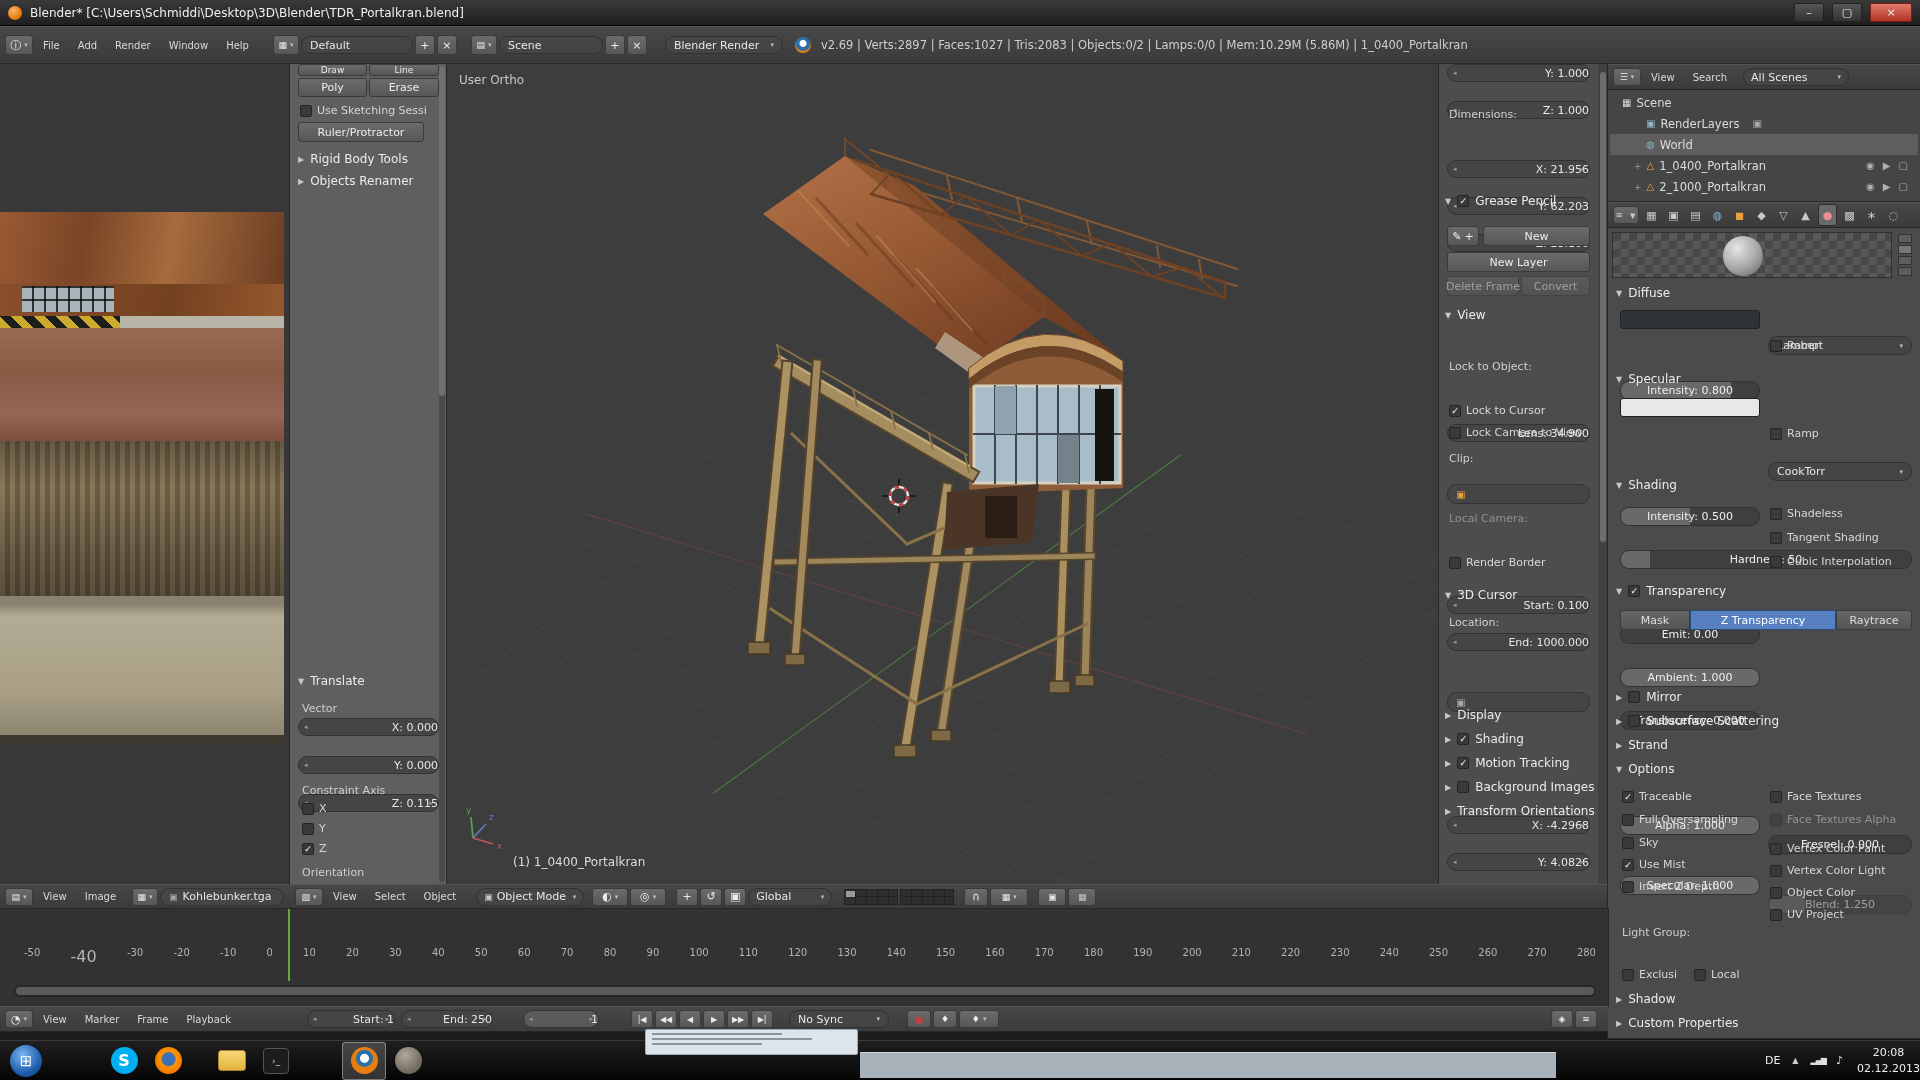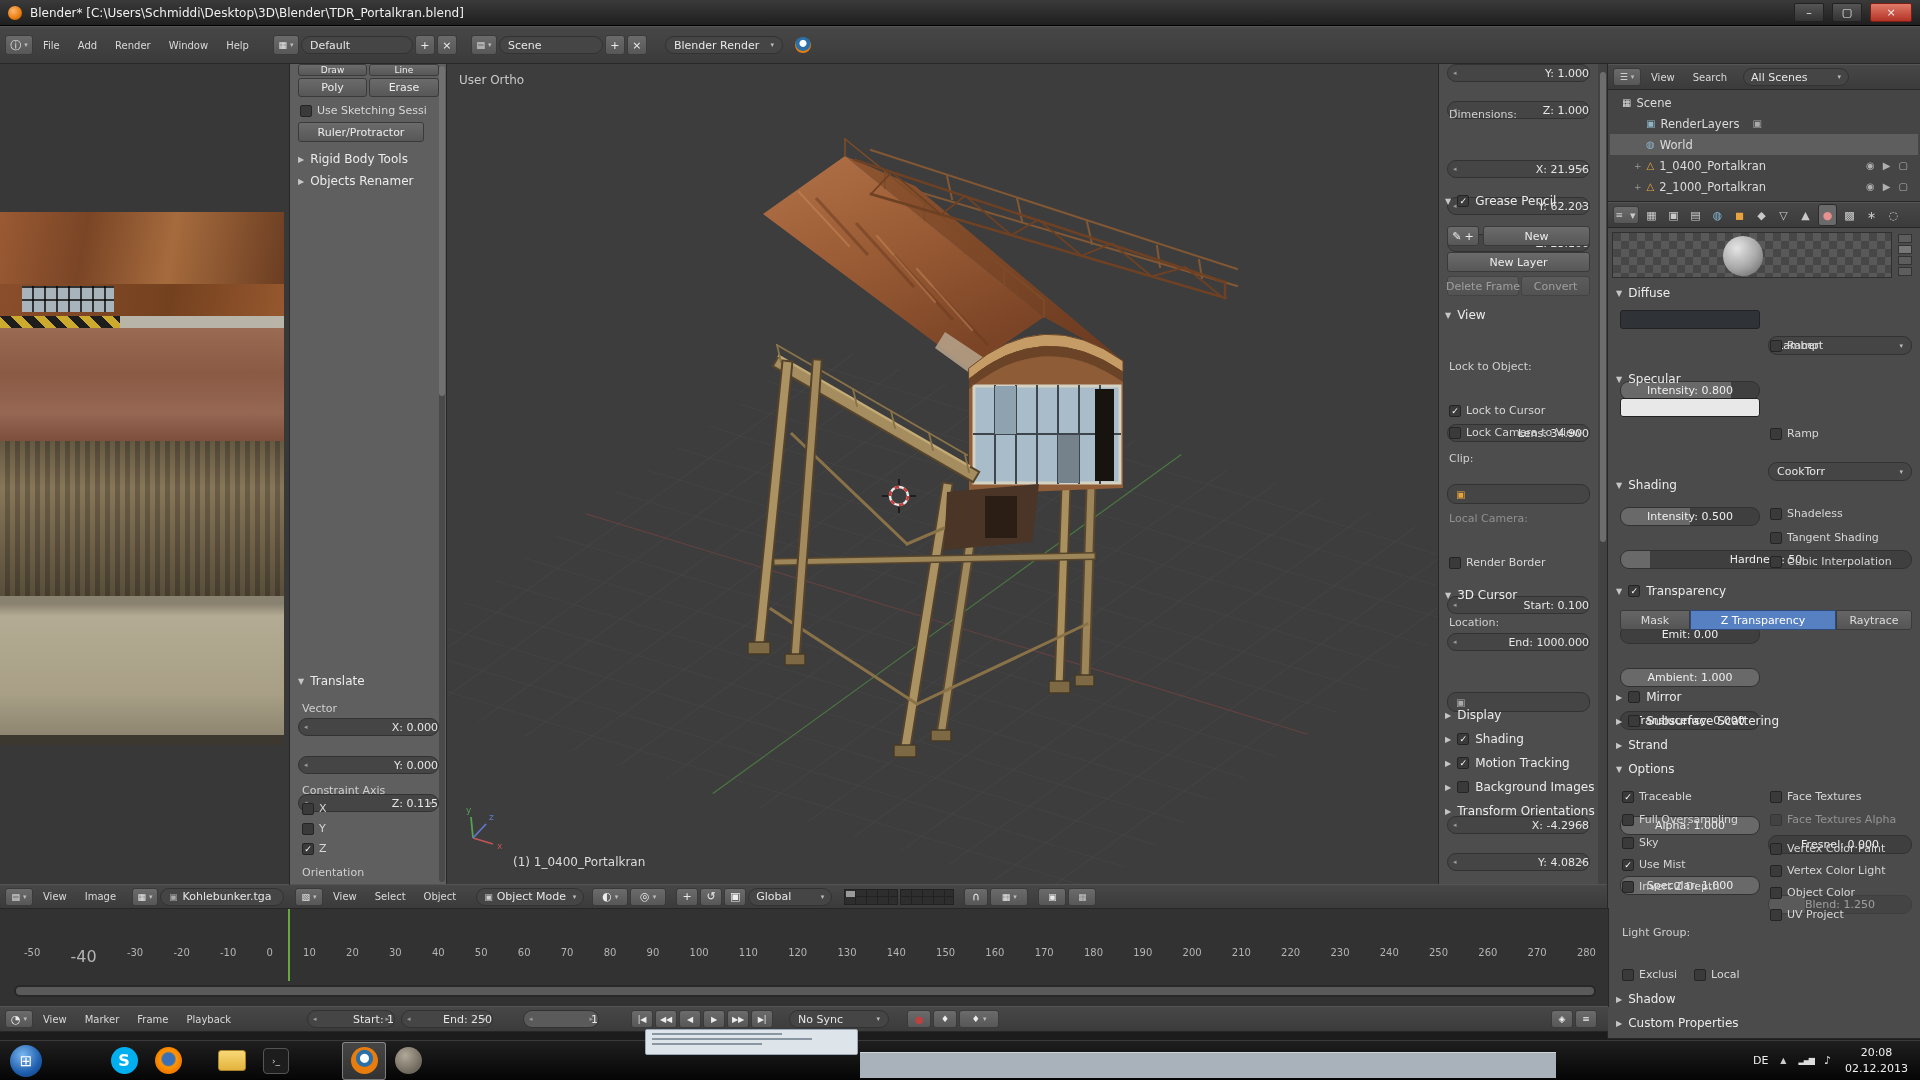--- a/index.html
+++ b/index.html
@@ -81,20 +81,21 @@
     <div class="fld lft" style="width:104px">
         <span>Scene</span>
       </div>
     <div class="btn" style="width:20px">+</div>
     <div class="btn" style="width:20px">×</div>
     <div class="fld dd" style="width:118px;margin-left:16px;display:flex;justify-content:space-between;padding:0 8px">
         <span>Blender Render</span>
         <span class="car">▾</span>
       </div>
     <span class="ico" style="width:16px;height:16px;margin-left:10px;border-radius:50%;background:radial-gradient(circle at 50% 40%,#fff 0 3px,#2b6fa8 4px 7px,#e87d0d 8px)"></span>
+    <span style="font-size:11.5px;color:#cfcfcf;margin-left:8px">v2.69 | Verts:2897 | Faces:1027 | Tris:2083 | Objects:0/2 | Lamps:0/0 | Mem:10.29M (5.86M) | 1_0400_Portalkran</span>
   </div>
 
   <div class="a reg" style="left:0;top:64px;width:290px;height:820px;background:#383838;overflow:hidden">
     <div class="a" style="left:0;top:148px;width:284px;height:72px;background:linear-gradient(100deg,#9a5a33,#7a4526 30%,#a66b3d 60%,#6b3d22);"></div>
     <div class="a" style="left:0;top:220px;width:284px;height:32px;background:linear-gradient(100deg,#8a4e2c,#74411f 60%,#96582e)">
       <div class="a" style="left:22px;top:2px;width:92px;height:26px;background:repeating-linear-gradient(90deg,#cfd6da 0 10px,#3c3c3c 10px 12px),repeating-linear-gradient(0deg,#cfd6da 0 11px,#3c3c3c 11px 13px);background-blend-mode:multiply"></div>
     </div>
     <div class="a" style="left:0;top:252px;width:120px;height:12px;background:repeating-linear-gradient(45deg,#ccaa2e 0 8px,#1d1d1d 8px 16px)"></div>
     <div class="a" style="left:120px;top:252px;width:164px;height:12px;background:#b8b4a8"></div>
     <div class="a" style="left:0;top:264px;width:284px;height:113px;background:linear-gradient(180deg,#9a6a52,#8a5a45 40%,#966753 75%,#7d4f3c)"></div>
@@ -849,21 +850,21 @@
         <span class="circ" style="width:27px;height:27px;background:radial-gradient(circle at 50% 42%,#fff 0 4px,#2b6fa8 5px 8px,#e87d0d 9px)"></span>
       </div>
     <div class="tile">
         <span class="circ" style="width:27px;height:27px;background:radial-gradient(circle at 38% 32%,#b0a898,#6e675c 70%)"></span>
       </div>
     <span style="flex:1"></span>
     <span style="color:#eee;font-size:11px;margin-right:12px">DE</span>
     <span style="color:#ccc;font-size:8px;margin-right:12px">▲</span>
     <span style="color:#ddd;font-size:8px;letter-spacing:-1px;margin-right:10px">▂▄▆</span>
     <span style="color:#ddd;font-size:11px;margin-right:14px">♪</span>
-    <div style="text-align:center;line-height:1.4;font-size:11px;color:#f0f0f0;margin-right:12px">
+    <div style="text-align:center;line-height:1.4;font-size:11px;color:#f0f0f0;">
       <div>20:08</div>
       <div>02.12.2013</div>
     </div>
   </div>
 
   <div class="a" style="left:645px;top:1029px;width:213px;height:26px;background:#dde4ea;border:1px solid #9aaabb;border-radius:2px">
     <div class="fragline" style="width:130px"></div>
       <div class="fragline" style="width:160px"></div>
       <div class="fragline" style="width:110px"></div>
   </div>

